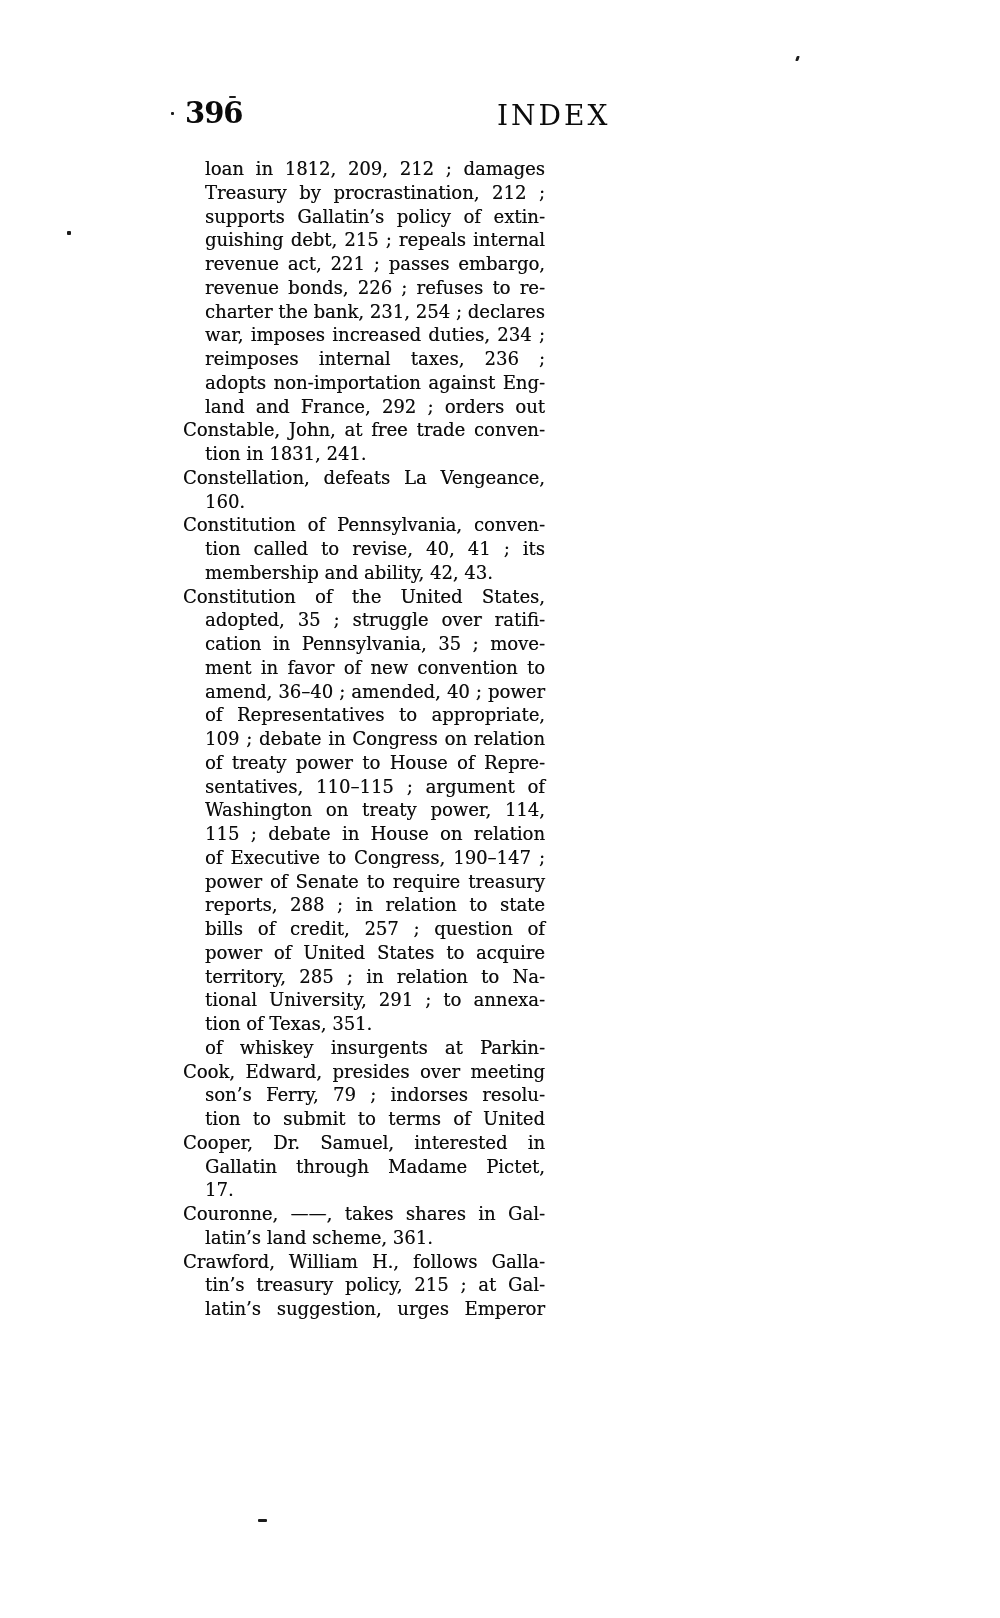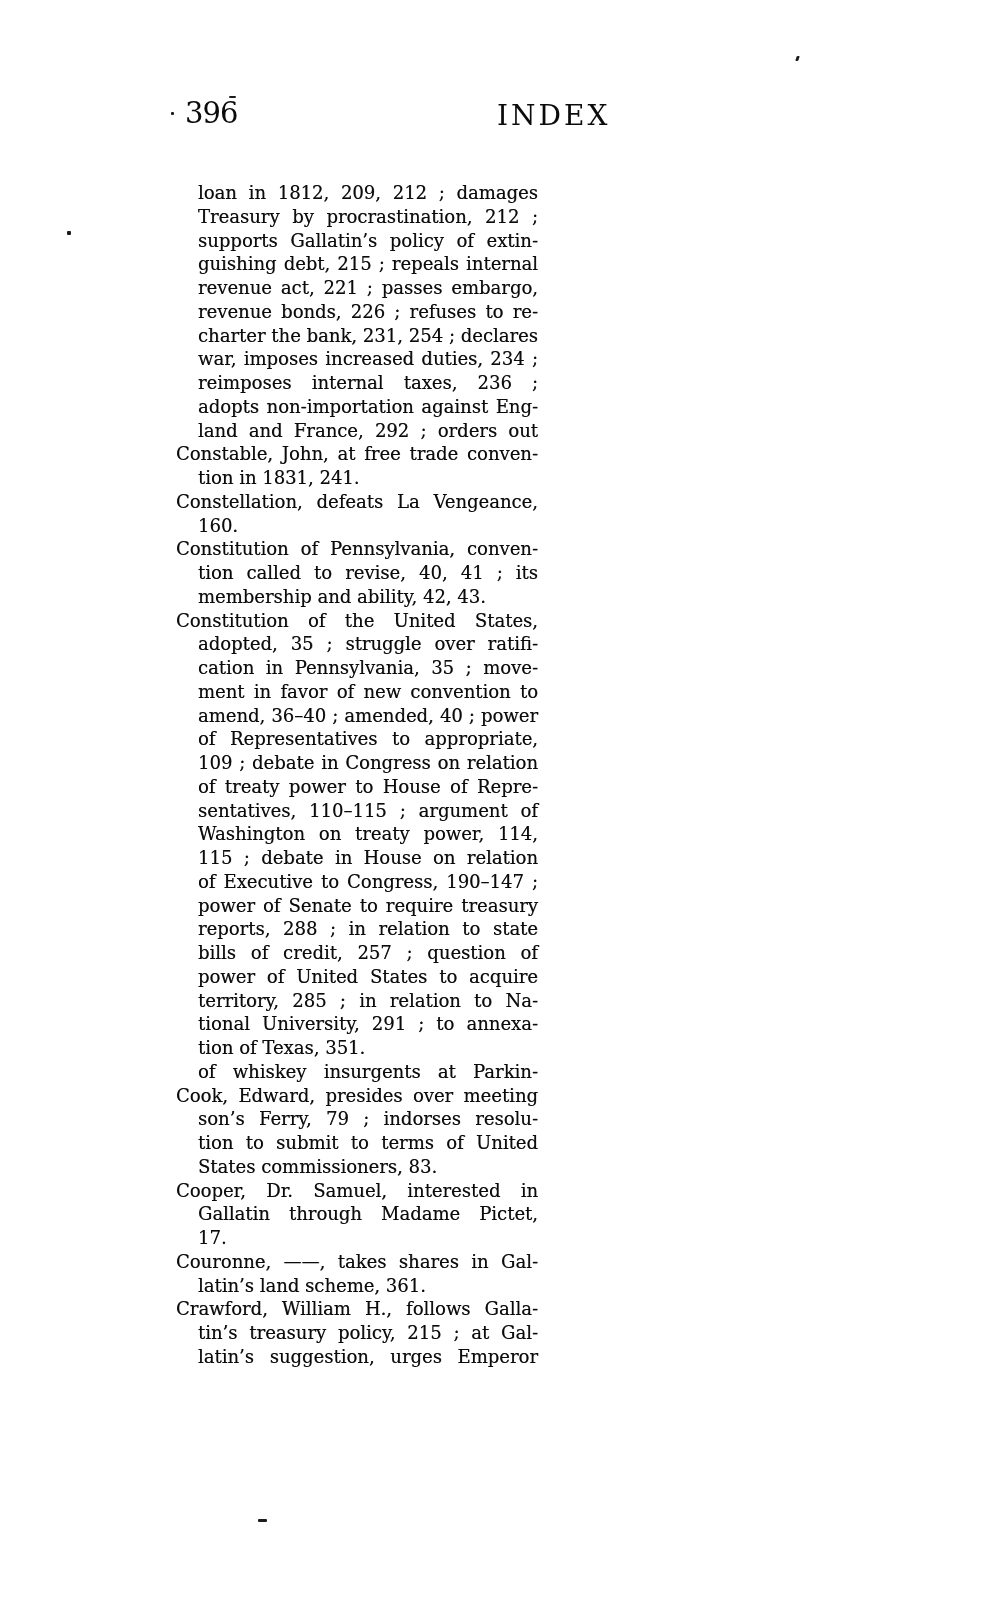--- a/index.html
+++ b/index.html
@@ -14,39 +14,38 @@
     background: var(--paper, #ffffff);
     color: var(--ink, #0b0b0b);
     font-family: "DejaVu Serif", "Liberation Serif", serif;
     overflow: hidden;
   }
   .page-number {
     position: absolute;
     left: 185px;
     top: 99px;
     font-size: 29px;
-    font-weight: normal;
+    font-weight: bold;
     letter-spacing: -1px;
     line-height: 1;
     text-align: right;
   }
   .page-title {
     position: absolute;
     left: 497px;
     top: 102px;
     font-size: 28px;
     letter-spacing: 3px;
     line-height: 1;
   }
   .index-column {
     position: absolute;
-    left: 176px;
+    left: 183px;
     top: 157px;
     width: 362px;
-    margin-top: 24px;
   }
   .entry {
     margin: 0;
     padding: 0;
   }
   .line {
     font-size: 18px;
     line-height: 23.75px;
     white-space: normal;
     text-align: justify;
@@ -130,21 +129,20 @@
         <div class="line cont j">power of United States to acquire</div>
         <div class="line cont j">territory, 285 ; in relation to Na-</div>
         <div class="line cont j">tional University, 291 ; to annexa-</div>
         <div class="line cont">tion of Texas, 351.</div>
       </div>
       <div class="entry">
         <div class="line cont j">of whiskey insurgents at Parkin-</div>
         <div class="line first j">Cook, Edward, presides over meeting</div>
         <div class="line cont j">son’s Ferry, 79 ; indorses resolu-</div>
         <div class="line cont j">tion to submit to terms of United</div>
-        <div class="line cont">States commissioners, 83.</div>
       </div>
       <div class="entry">
         <div class="line first j">Cooper, Dr. Samuel, interested in</div>
         <div class="line cont j">Gallatin through Madame Pictet,</div>
         <div class="line cont">17.</div>
       </div>
       <div class="entry">
         <div class="line first j">Couronne, ——, takes shares in Gal-</div>
         <div class="line cont">latin’s land scheme, 361.</div>
       </div>

